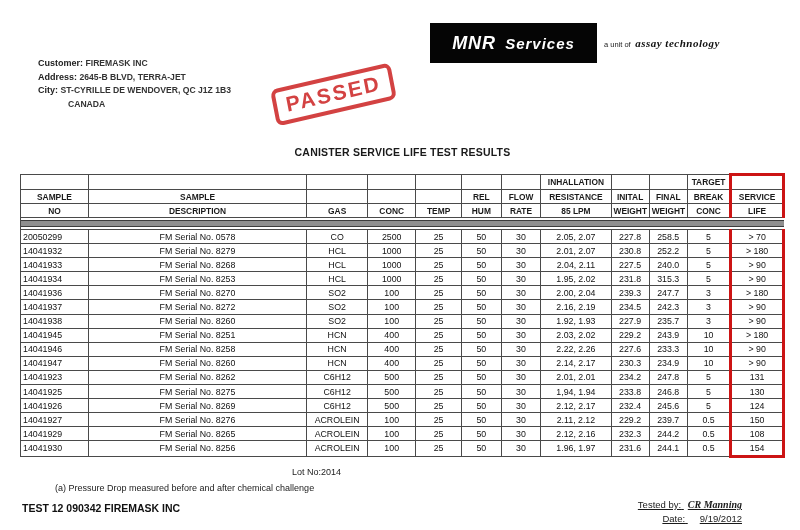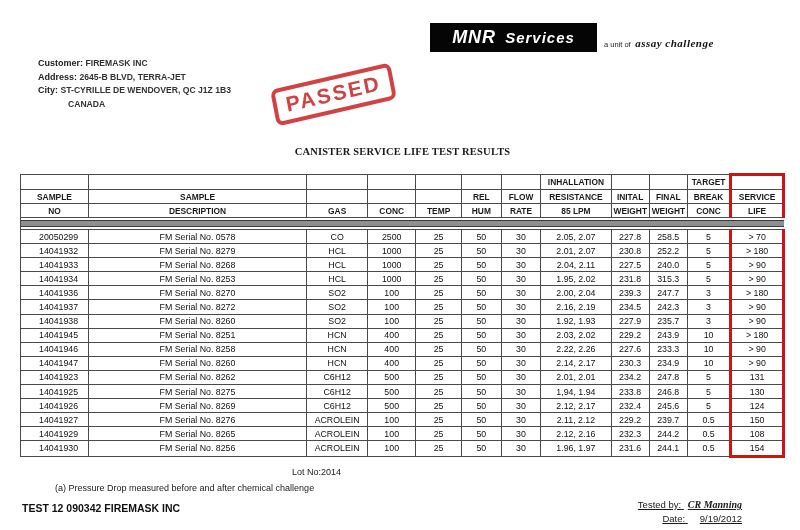--- a/index.html
+++ b/index.html
@@ -2,21 +2,21 @@
 <html style="--accent-red: #cc1414; --stamp-red: #d03434; --logo-black: #050505; --sep-gray: #8f8f8f;"><head>
 <meta charset="utf-8">
 <style>
   html,body{margin:0;padding:0;}
   body{
     width:800px;height:530px;position:relative;background:#ffffff;
     font-family:"Liberation Sans", sans-serif;color:#1a1a1a;overflow:hidden;
   }
   
   .logo-box{
-    position:absolute;left:430px;top:23px;width:167px;height:29px;
+    position:absolute;left:430px;top:23px;width:167px;height:40px;
     background:var(--logo-black,#050505);color:#fff;
     display:flex;align-items:center;justify-content:center;gap:9px;
     font-style:italic;font-weight:bold;
   }
   .logo-mnr{font-size:18px;letter-spacing:1px;}
   .logo-services{font-size:15px;letter-spacing:1px;}
   .tagline{position:absolute;left:604px;top:33px;white-space:nowrap;}
   .tagline-prefix{font-size:7.5px;color:#222;}
   .tagline-brand{
     font-family:"Liberation Serif", serif;font-size:11px;font-weight:bold;
@@ -32,33 +32,33 @@
     position:absolute;left:272px;top:76px;
     transform:rotate(-13deg) skewX(-2deg);
     border:4px solid var(--stamp-red,#d03434);border-radius:7px;
     color:var(--stamp-red,#d03434);
     font-weight:900;font-size:21px;letter-spacing:2px;
     padding:2px 9px 3px 9px;opacity:.93;
   }
   
   .doc-title{
     position:absolute;top:146px;left:20px;width:765px;text-align:center;
-    font-weight:bold;font-size:10.5px;letter-spacing:0.2px;font-family:Liberation Serif, serif;
+    font-weight:bold;font-size:10.5px;letter-spacing:0.2px;
   }
   
   .table-wrap{position:absolute;left:20px;top:173px;width:765px;}
   table{width:100%;border-collapse:collapse;table-layout:fixed;}
   th,td{
     border:1px solid #4a4a4a;padding:0 2px;text-align:center;
     overflow:hidden;white-space:nowrap;
   }
   thead th{font-weight:bold;font-size:8.4px;height:13px;}
   thead tr.units th{font-style:italic;font-weight:bold;color:#222;}
   tbody td{font-size:8.8px;height:13.1px;color:#111;}
-  tbody td:first-child{text-align:left;padding-left:18px;}
+  tbody td:first-child{text-align:left;padding-left:2px;}
   
   tr.sep td{padding:2px 0;border-left:none;border-right:none;}
   tr.sep td:first-child{border-left:1px solid #4a4a4a;}
   .sep-bar{height:5px;background:var(--sep-gray,#8f8f8f);
     border-top:1.5px solid #3c3c3c;border-bottom:1.5px solid #3c3c3c;}
   
   th.svc,td.svc{
     border-left:3px solid var(--accent-red,#cc1414);
     border-right:3px solid var(--accent-red,#cc1414);
   }
@@ -78,21 +78,21 @@
 </style>
 </head>
 <body>
 
 <div class="logo-box">
   <span class="logo-mnr">MNR</span>
   <span class="logo-services">Services</span>
 </div>
 <div class="tagline">
   <span class="tagline-prefix">a unit of</span>
-  <span class="tagline-brand">assay challenge</span>
+  <span class="tagline-brand">assay technology</span>
 </div>
 
 <div class="customer-block">
   <div>
     <span class="cust-label">Customer:</span>
     <span class="cust-value">FIREMASK INC</span>
   </div>
   <div>
     <span class="cust-label">Address:</span>
     <span class="cust-value">2645-B BLVD, TERRA-JET</span>

